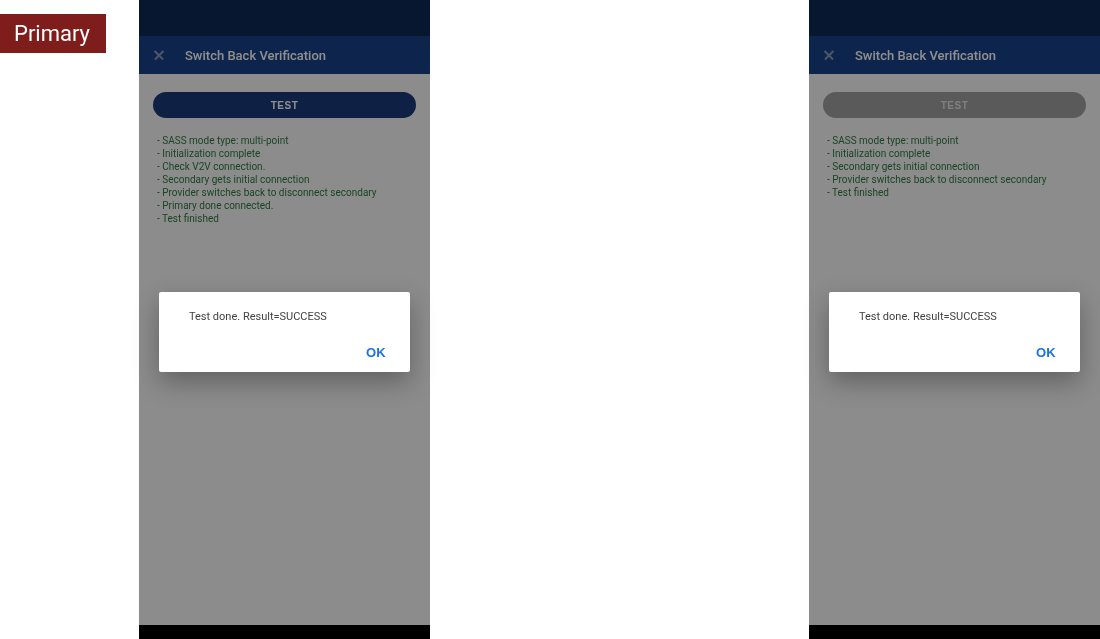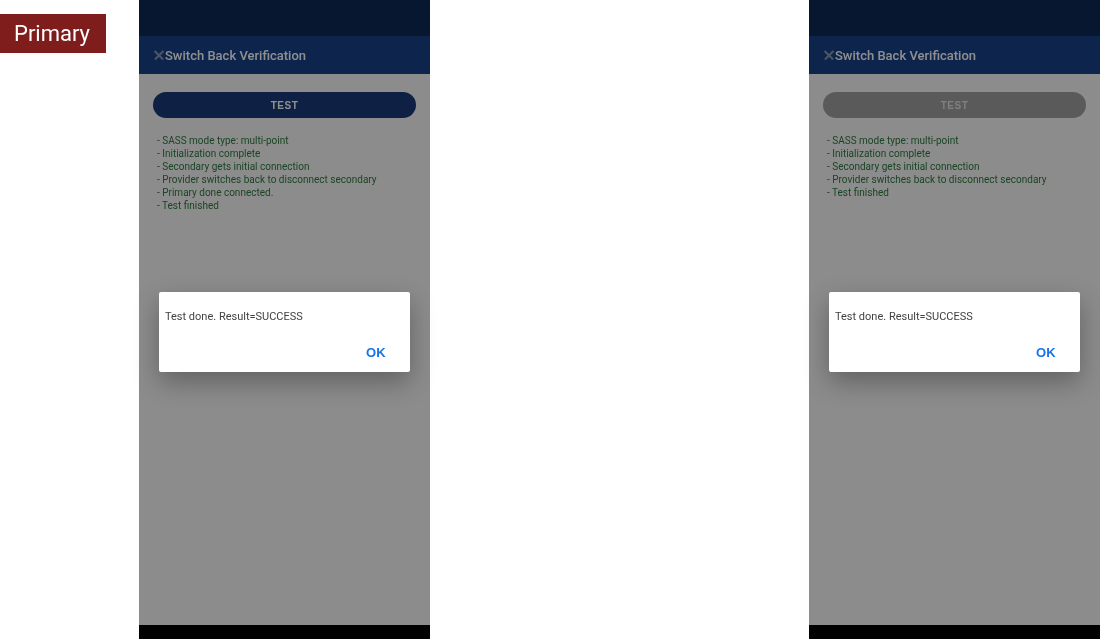--- a/index.html
+++ b/index.html
@@ -63,20 +63,21 @@
       height: 36px;
       background: #0d2a57;
       width: 100%;
     }
     .app-bar {
       height: 38px;
       background: #18418a;
       display: flex;
       align-items: center;
       padding: 0 14px;
+      gap: 20px;
     }
     .close-icon {
       width: 12px;
       height: 12px;
       position: relative;
       cursor: pointer;
     }
     .close-icon::before,
     .close-icon::after {
       content: '';
@@ -145,21 +146,21 @@
       background: rgba(0,0,0,0.44);
     }
     .dialog {
       position: absolute;
       top: 292px;
       left: 20px;
       right: 20px;
       background: #ffffff;
       border-radius: 2px;
       box-shadow: 0 10px 26px rgba(0,0,0,0.3);
-      padding: 18px 18px 8px 6px;
+      padding: 18px 18px 8px 30px;
     }
     .dialog-text {
       font-size: 11px;
       color: #424242;
     }
     .dialog-actions {
       display: flex;
       justify-content: flex-end;
       margin-top: 18px;
     }
@@ -185,20 +186,21 @@
       <div class="status-bar"></div>
       <div class="app-bar">
         <div class="close-icon"></div>
         <div class="app-bar-title">Switch Back Verification</div>
       </div>
       <div class="content-area">
         <button class="test-button">TEST</button>
         <div class="log-list">
           <div class="log-line">- SASS mode type: multi-point</div>
           <div class="log-line">- Initialization complete</div>
+          <div class="log-line">- Check V2V connection.</div>
           <div class="log-line">- Secondary gets initial connection</div>
           <div class="log-line">- Provider switches back to disconnect secondary</div>
           <div class="log-line">- Primary done connected.</div>
           <div class="log-line">- Test finished</div>
         </div>
       </div>
       <div class="bottom-bar"></div>
 
       <div class="scrim"></div>
       <div class="dialog">

